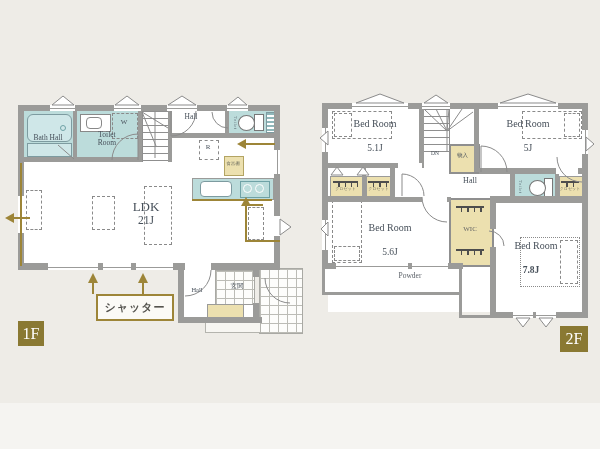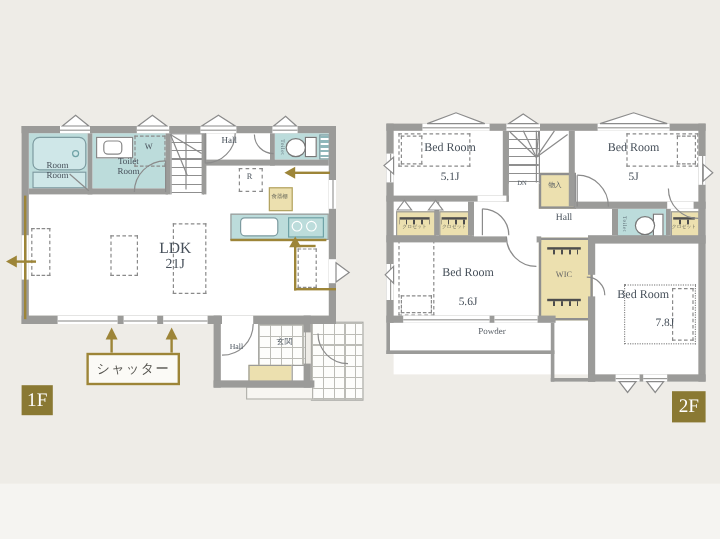--- a/index.html
+++ b/index.html
@@ -226,46 +226,46 @@
     </g>
     <g fill="#9d8538" stroke="none">
       <polygon points="93,273 88,283 98,283"></polygon>
       <polygon points="143,273 138,283 148,283"></polygon>
       <polygon points="5,218 14,213 14,223"></polygon>
       <polygon points="237,144 246,139 246,149"></polygon>
       <polygon points="246,197 241,206 251,206"></polygon>
     </g>
   </svg>
 
-  <div class="lbl" style="left:30px;top:134px;width:36px;font-size:7.5px;"><span class="abs" style="position:static">Room Room</span></div>
+  <div class="lbl" style="left:30px;top:134px;width:36px;font-size:7.5px;"><span class="abs" style="position:static">Bath Hall</span></div>
   <div class="lbl" style="left:84px;top:131px;width:46px;font-size:7.5px;"><span style="display:inline-block;width:34px;">Toilet Room</span></div>
   <div class="lbl" style="left:178px;top:113px;width:26px;font-size:7.5px;">Hall</div>
   <div class="lbl vtext" style="left:230px;top:112px;width:8px;height:21px;font-size:4.5px;color:#5a6b74;">Toilet</div>
   <div class="lbl" style="left:116px;top:119px;width:16px;font-size:7px;">W</div>
   <div class="lbl" style="left:201px;top:144px;width:14px;font-size:7px;">R</div>
   <div class="lbl jp" style="left:225px;top:161px;width:16px;font-size:4.5px;color:#6b6b5d;">食器棚</div>
   <div class="lbl" style="left:124px;top:200px;width:44px;font-size:13px;">LDK</div>
   <div class="lbl" style="left:124px;top:214px;width:44px;font-size:11.5px;">21J</div>
   <div class="lbl" style="left:186px;top:286px;width:22px;font-size:6.5px;">Hall</div>
   <div class="lbl jp" style="left:226px;top:282px;width:22px;font-size:6.5px;">玄関</div>
 
   <div class="lbl" style="left:353px;top:118px;width:44px;font-size:10px;">Bed Room</div>
   <div class="lbl" style="left:353px;top:143px;width:44px;font-size:9.5px;">5.1J</div>
   <div class="lbl" style="left:506px;top:118px;width:44px;font-size:10px;">Bed Room</div>
   <div class="lbl" style="left:506px;top:143px;width:44px;font-size:9.5px;">5J</div>
   <div class="lbl" style="left:368px;top:222px;width:44px;font-size:10px;">Bed Room</div>
   <div class="lbl" style="left:368px;top:247px;width:44px;font-size:9.5px;">5.6J</div>
   <div class="lbl" style="left:514px;top:240px;width:44px;font-size:10px;">Bed Room</div>
-  <div class="lbl" style="left:532px;top:265px;width:44px;font-size:9.5px;">7.8J</div>
+  <div class="lbl" style="left:509px;top:265px;width:44px;font-size:9.5px;font-weight:bold;">7.8J</div>
   <div class="lbl" style="left:425px;top:150px;width:20px;font-size:5.5px;">DN</div>
   <div class="lbl jp" style="left:449px;top:152px;width:27px;font-size:5.5px;">物入</div>
   <div class="lbl" style="left:450px;top:177px;width:40px;font-size:8px;">Hall</div>
   <div class="lbl vtext" style="left:515px;top:176px;width:8px;height:22px;font-size:4.5px;color:#5a6b74;">Toilet</div>
   <div class="lbl jp" style="left:331px;top:187px;width:29px;font-size:4px;color:#6b6b5d;">クロゼット</div>
   <div class="lbl jp" style="left:366px;top:187px;width:25px;font-size:4px;color:#6b6b5d;">クロゼット</div>
   <div class="lbl jp" style="left:559px;top:187px;width:22px;font-size:4px;color:#6b6b5d;">クロゼット</div>
   <div class="lbl" style="left:451px;top:226px;width:38px;font-size:7px;color:#666;">WIC</div>
   <div class="lbl" style="left:388px;top:272px;width:44px;font-size:7.5px;color:#595f66;">Powder</div>
 
-  <div class="shutterbox" style="left:72px;top:294px;width:74px;height:23px;">シャッター</div>
+  <div class="shutterbox" style="left:96px;top:294px;width:74px;height:23px;font-weight:bold;">シャッター</div>
   <div class="tag" style="left:18px;top:321px;width:26px;height:25px;">1F</div>
   <div class="tag" style="left:560px;top:326px;width:28px;height:26px;">2F</div>
 </div>
 
 </body></html>

